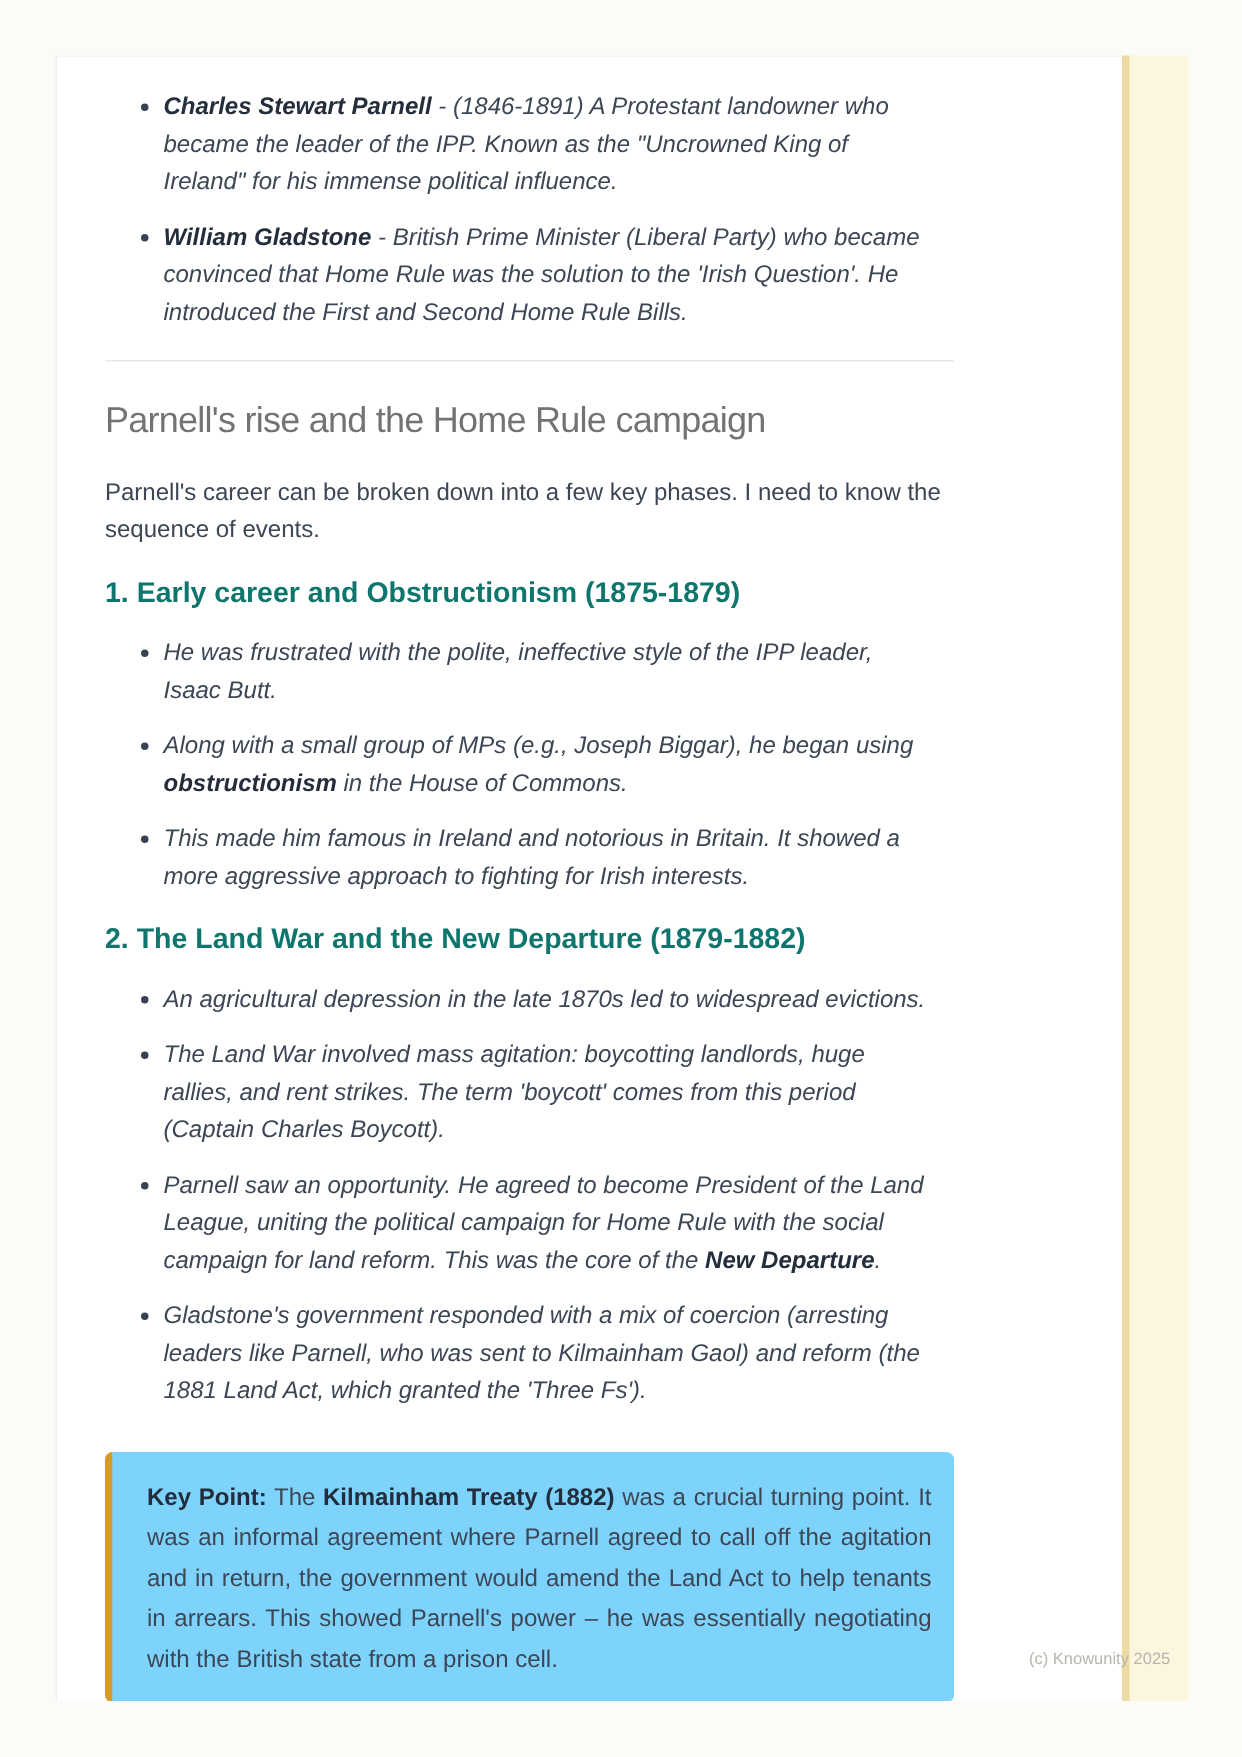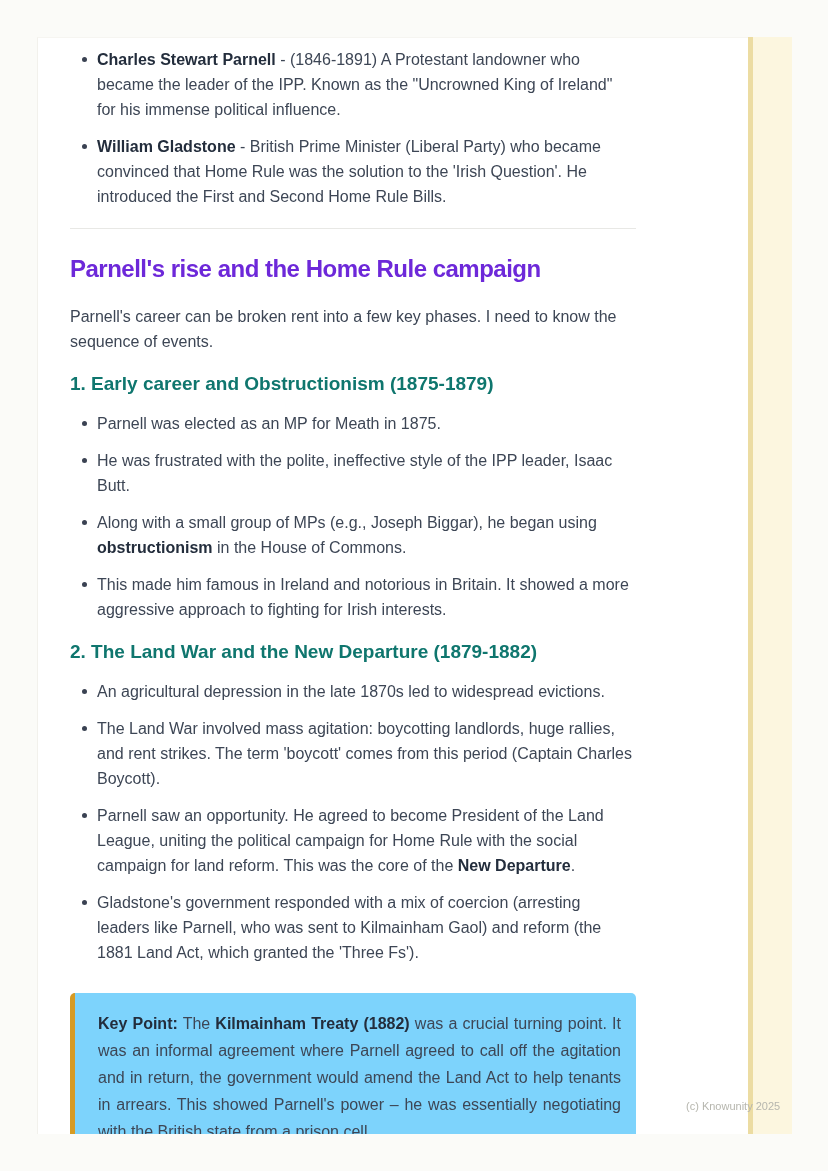--- a/index.html
+++ b/index.html
@@ -33,22 +33,23 @@
     width: 566px;
     padding-top: 5px;
     color: #3D4655;
     font-size: 16px;
     line-height: 25px;
   }
   b { color: #232D3C; font-weight: bold; }
 
   ul.doc-list {
     list-style: none;
-    margin: 4px;
+    margin: 16px;
     padding: 0;
+    font-style: italic;
   }
   ul.doc-list li {
     position: relative;
     padding-left: 23px;
     margin-bottom: 12px;
   }
   ul.doc-list li::before {
     content: "";
     position: absolute;
     left: 8px;
@@ -61,22 +62,22 @@
   .divider {
     border: none;
     border-top: 1px solid #E8E8E5;
     margin: 19px 0 0 0;
   }
   h2.section-heading {
     margin: 26px 0 0 0;
     font-size: 24px;
     line-height: 28px;
     letter-spacing: -0.5px;
-    color: #6d28d9;
-    font-weight: bold;
+    color: #737373;
+    font-weight: normal;
   }
   p.section-intro {
     margin: 21px 0 0 0;
   }
   h3.subhead {
     margin: 19px 0 17px 0;
     font-size: 19px;
     line-height: 21px;
     color: #0f766e;
     font-weight: bold;
@@ -126,25 +127,24 @@
 
       <ul class="doc-list">
         <li><b>Charles Stewart Parnell</b><span> - (1846-1891) A Protestant landowner who became the leader of the IPP. Known as the "Uncrowned King of Ireland" for his immense political influence.</span></li>
         <li><b>William Gladstone</b><span> - British Prime Minister (Liberal Party) who became convinced that Home Rule was the solution to the 'Irish Question'. He introduced the First and Second Home Rule Bills.</span></li>
       </ul>
 
       <hr class="divider">
 
       <h2 class="section-heading">Parnell's rise and the Home Rule campaign</h2>
 
-      <p class="section-intro">Parnell's career can be broken rent into a few key phases. I need to know the sequence of events.</p>
+      <p class="section-intro">Parnell's career can be broken down into a few key phases. I need to know the sequence of events.</p>
 
       <h3 class="subhead">1. Early career and Obstructionism (1875-1879)</h3>
       <ul class="doc-list">
-        <li><span>Parnell was elected as an MP for Meath in 1875.</span></li>
         <li><span>He was frustrated with the polite, ineffective style of the IPP leader, Isaac Butt.</span></li>
         <li><span>Along with a small group of MPs (e.g., Joseph Biggar), he began using </span><b>obstructionism</b><span> in the House of Commons.</span></li>
         <li><span>This made him famous in Ireland and notorious in Britain. It showed a more aggressive approach to fighting for Irish interests.</span></li>
       </ul>
 
       <h3 class="subhead">2. The Land War and the New Departure (1879-1882)</h3>
       <ul class="doc-list">
         <li><span>An agricultural depression in the late 1870s led to widespread evictions.</span></li>
         <li><span>The Land War involved mass agitation: boycotting landlords, huge rallies, and rent strikes. The term 'boycott' comes from this period (Captain Charles Boycott).</span></li>
         <li><span>Parnell saw an opportunity. He agreed to become President of the Land League, uniting the political campaign for Home Rule with the social campaign for land reform. This was the core of the </span><b>New Departure</b><span>.</span></li>

